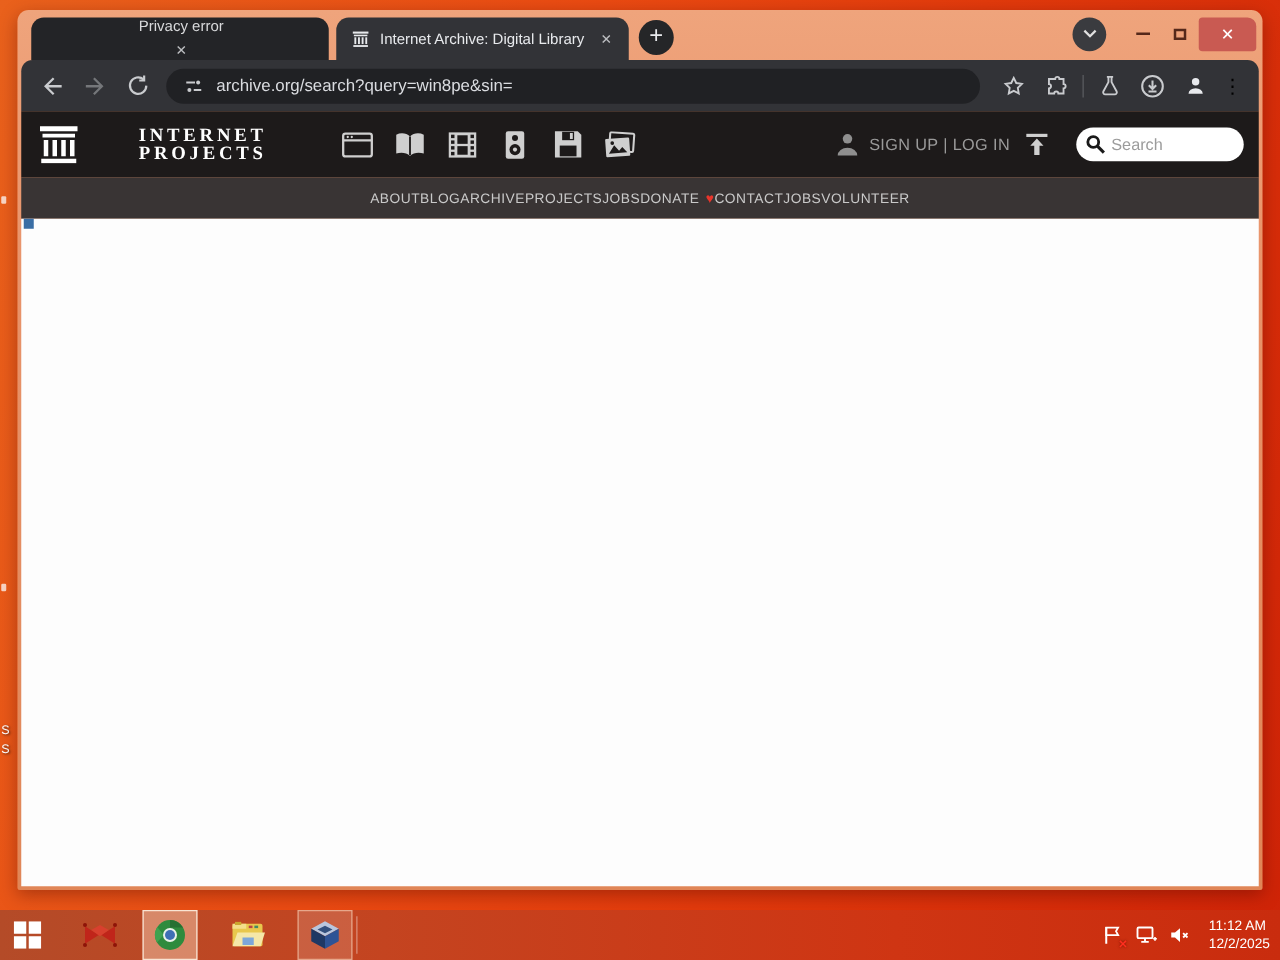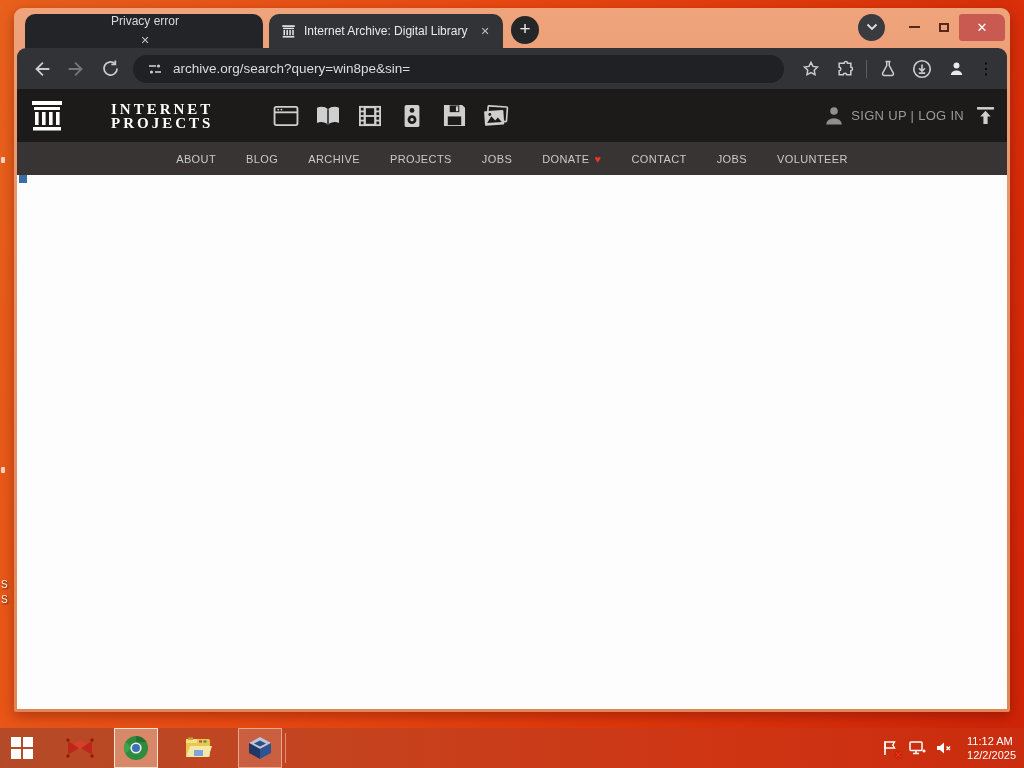--- a/index.html
+++ b/index.html
@@ -63,21 +63,21 @@
   .auth-text { color:#9a9a9a; font-size:13px; margin:0 12px 0 8px; letter-spacing:.3px; }
   .search-pill { position:relative; width:134px; height:27px; margin-left:22px; }
   .search-pill input { width:100%; height:100%; border:none; border-radius:14px; background:#fff;
     font-size:13px; padding:0 8px 0 28px; color:#333; outline:none;
     font-family:"Liberation Sans", sans-serif; }
   .search-pill input::placeholder { color:#9b9b9b; }
   .search-mag { position:absolute; left:7px; top:5px; }
 
   
   .ia-nav { height:33px; background:#393434; display:flex; align-items:center;
-    justify-content:center; gap:30px; }
+    justify-content:center; }
   .nav-item { color:#c9c9c9; font-size:11px; letter-spacing:.4px; display:flex;
     align-items:center; gap:5px; }
   .heart { color:#e8352b; font-size:11px; }
 
   
   .content { flex:1; background:#fdfdfd; position:relative; }
   .blue-frag { position:absolute; left:2px; top:0; width:8px; height:8px; background:#3a6ea5; }
 
   
   .taskbar { position:absolute; left:0; bottom:0; width:1024px; height:40px;
@@ -279,20 +279,27 @@
     <div class="ia-right">
       <svg width="18" height="19" viewBox="0 0 16 17">
         <circle cx="8" cy="4.5" r="3.4" fill="#8f8f8f"></circle>
         <path d="M1 16.5 a7 5.6 0 0 1 14 0 z" fill="#8f8f8f"></path>
       </svg>
       <span class="auth-text">SIGN UP | LOG IN</span>
       <svg width="19" height="19" viewBox="0 0 18 18">
         <rect x="1" y="1" width="16" height="2.4" fill="#cfcfcf"></rect>
         <path d="M9 4.5 L14 10 H11 V17 H7 V10 H4 Z" fill="#cfcfcf"></path>
       </svg>
+      <div class="search-pill">
+        <svg class="search-mag" width="17" height="17" viewBox="0 0 18 18">
+          <circle cx="7" cy="7" r="4.6" fill="none" stroke="#1a1a1a" stroke-width="2.4"></circle>
+          <line x1="10.5" y1="10.5" x2="16" y2="16" stroke="#1a1a1a" stroke-width="2.6"></line>
+        </svg>
+        <input type="text" placeholder="Search" style="">
+      </div>
     </div>
   </div>
 
   <div class="ia-nav">
     <span class="nav-item">
         <span>ABOUT</span>
       </span>
     <span class="nav-item">
         <span>BLOG</span>
       </span>

